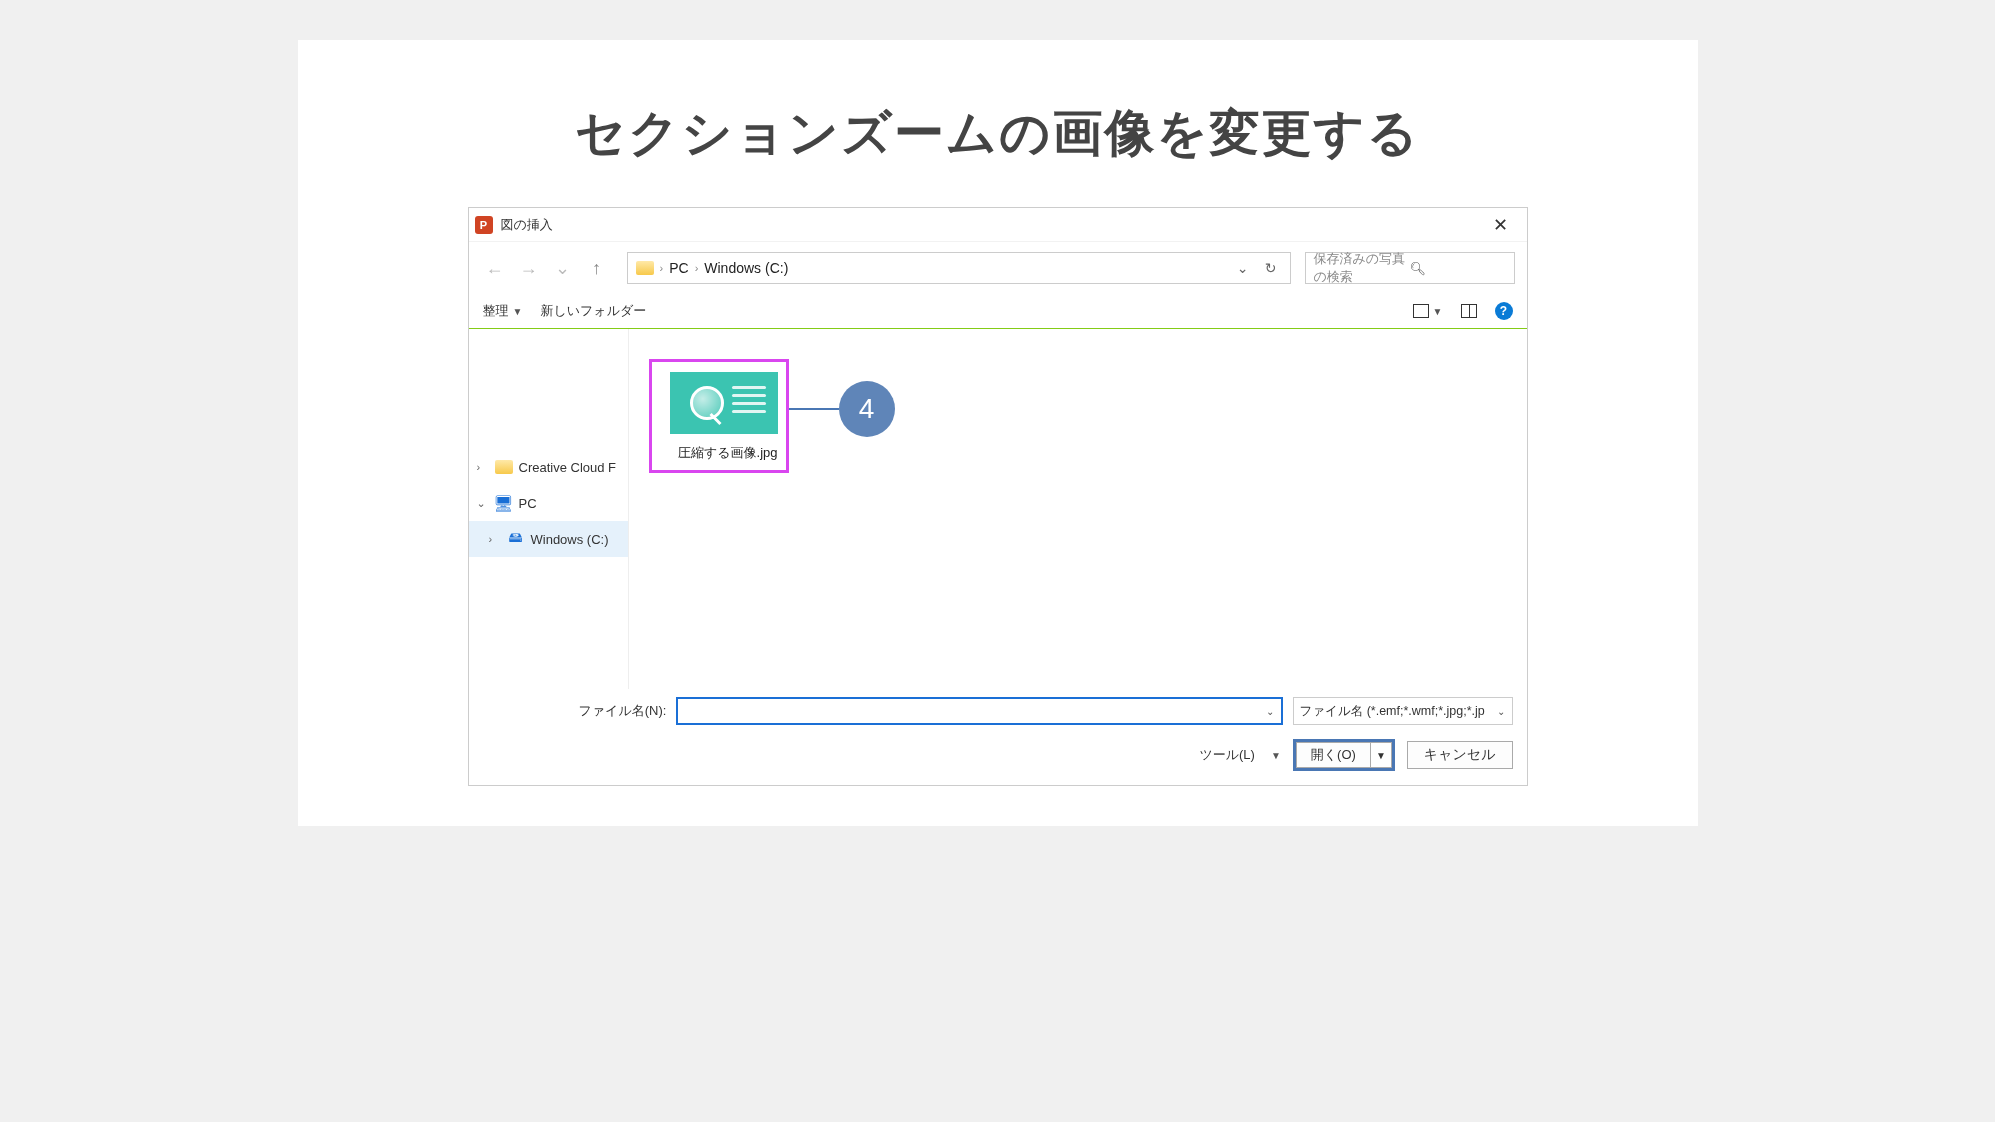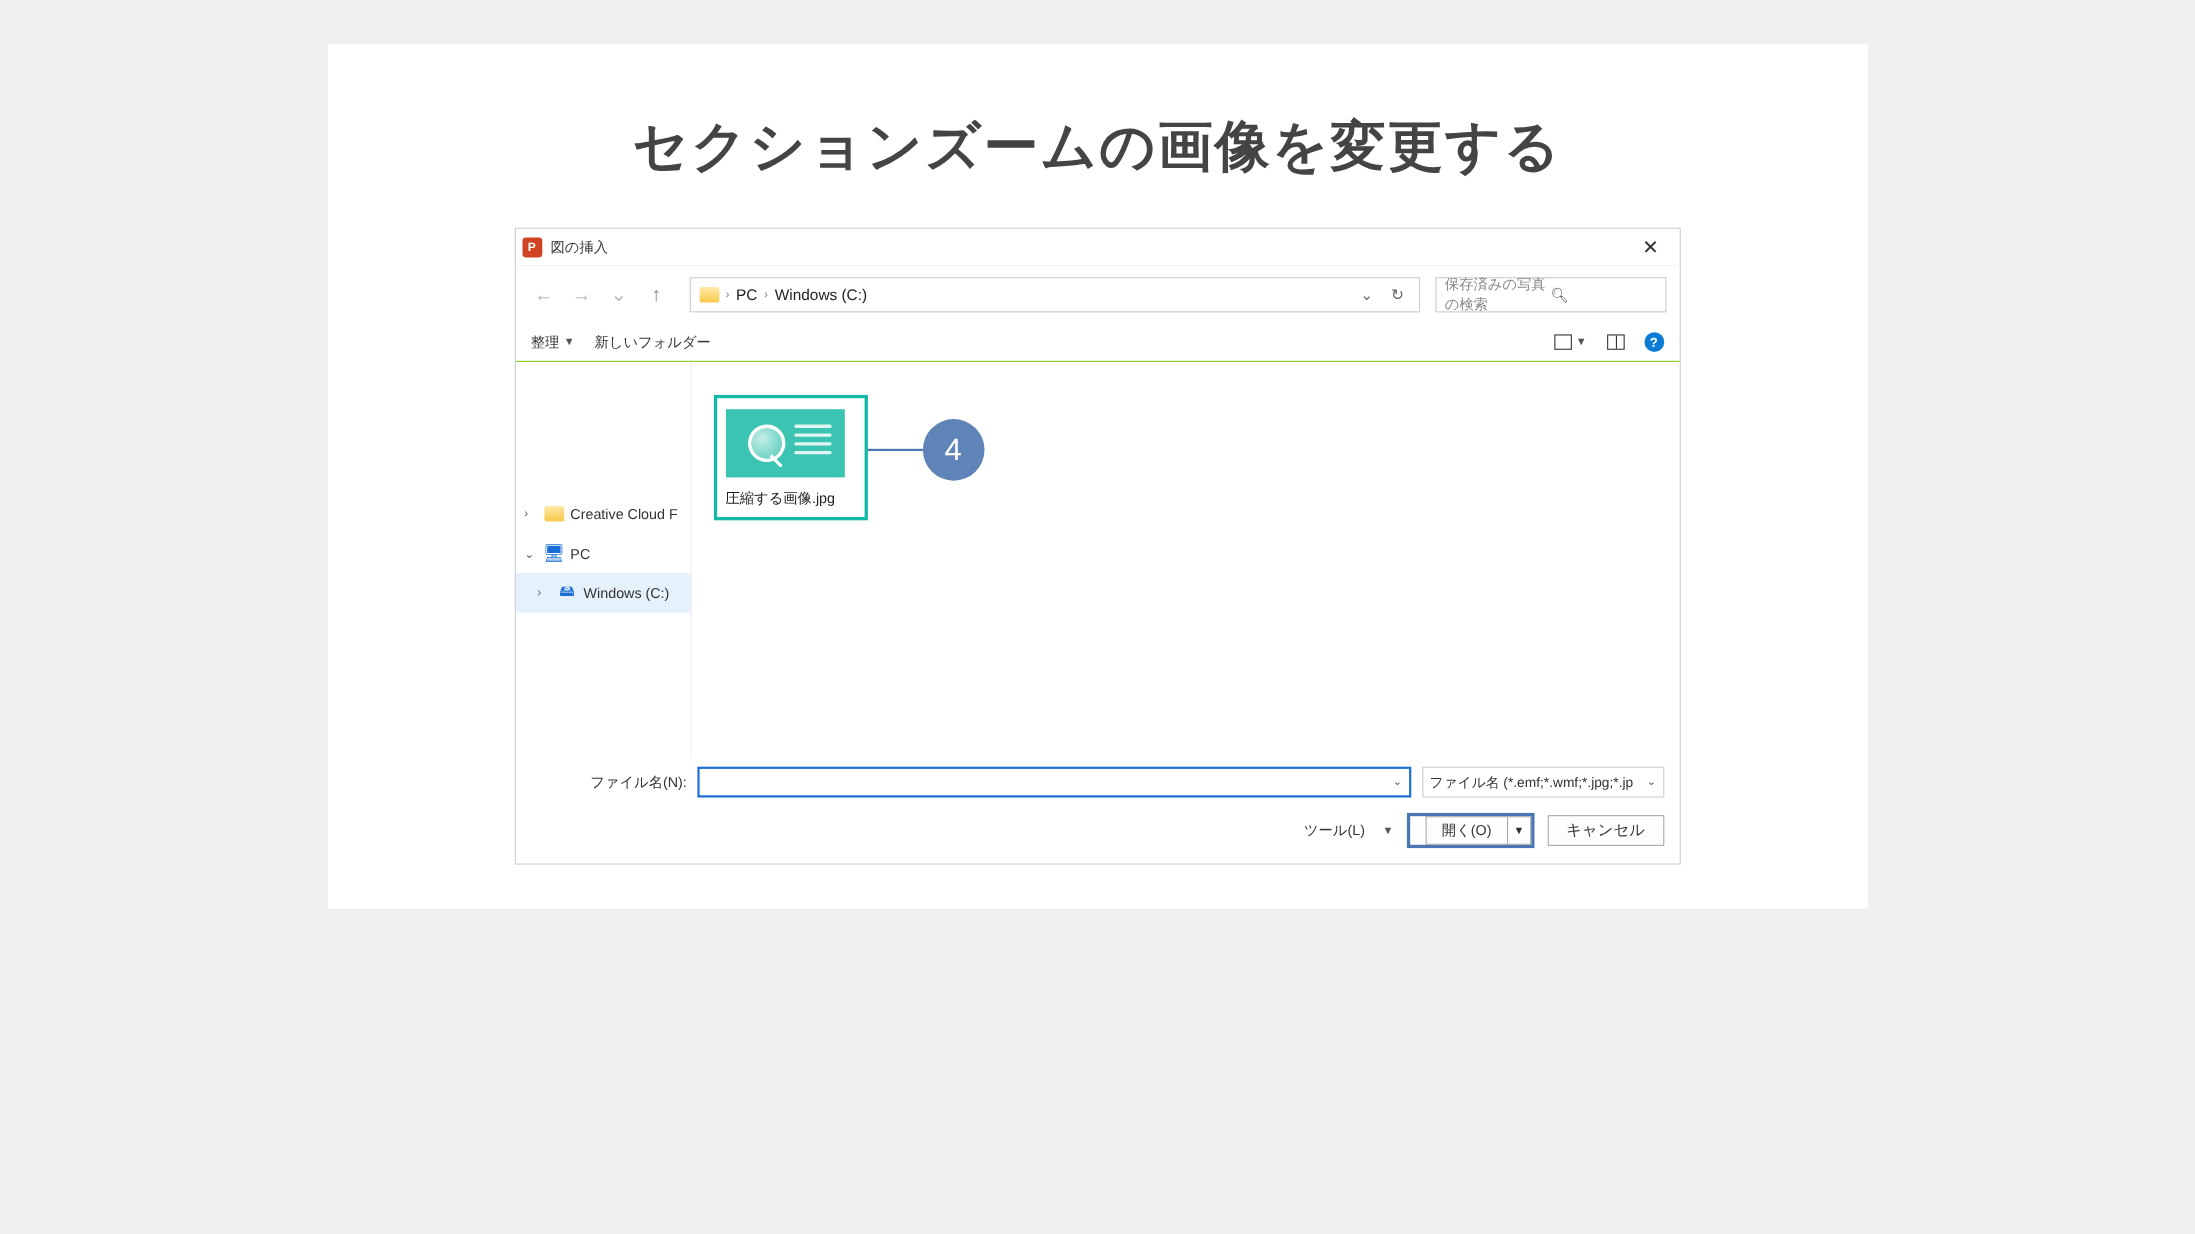--- a/index.html
+++ b/index.html
@@ -145,23 +145,23 @@
   .tree-icon.folder { background: linear-gradient(#ffe9a8,#f7c94b); border-radius:2px; }
   .tree-icon.pc { color:#1a6fd6; font-size:16px; }
   .tree-icon.drive { color:#1a6fd6; font-size:14px; }
   .content-pane {
     flex: 1;
     padding: 30px 20px;
     position: relative;
   }
   .file-tile {
     width: 140px;
-    border: 3px solid #14b8a6;
+    border: 3px solid #d946ef;
     padding: 10px 8px 8px 8px;
-    display: flex; flex-direction: column; align-items: flex-start;
+    display: flex; flex-direction: column; align-items: flex-end;
     background: #fff;
   }
   .thumb {
     width: 108px; height: 62px;
     background: #3bc4b1;
     display: flex; align-items: center; justify-content: center;
     position: relative;
   }
   .thumb::before {
     content:''; width:28px; height:28px; border-radius:50%;
@@ -189,21 +189,21 @@
     width: 56px; height: 56px; border-radius: 50%;
     background:#5f85b8; color:#fff;
     display:flex; align-items:center; justify-content:center;
     font-size: 28px; font-weight: 500;
   }
   .footer-row1 {
     display:flex; align-items:center;
     padding: 8px 14px;
     gap: 10px;
   }
-  .fn-label { font-size:13px; color:#333; width: auto; margin-left: 54px; }
+  .fn-label { font-size:13px; color:#333; width: auto; margin-left: 96px; }
   .fn-input {
     flex:1; height:28px; border:2px solid #1a6fd6;
     padding:0 6px; background:#fff;
     display:flex; align-items:center; justify-content:flex-end;
     color:#666;
   }
   .ft-select {
     width: 220px; height:28px; border:1px solid #ccc;
     padding:0 6px; display:flex; align-items:center; justify-content:space-between;
     font-size:12.5px; color:#333;
@@ -211,21 +211,20 @@
   .footer-row2 {
     display:flex; align-items:center; justify-content:flex-end;
     padding: 6px 14px 14px 14px;
     gap: 12px;
   }
   .tools-label { font-size:13px; display:flex; align-items:center; gap:16px; }
   .open-wrap {
     border: 3px solid #4a77b4;
     display:flex; align-items:center;
     height:32px;
-    padding-left:14px;
   }
   .open-btn {
     padding: 0 14px; height:100%;
     display:flex; align-items:center;
     border:1px solid #aaa; border-right:none;
     font-size:13px; background:#fdfdfd;
   }
   .open-drop {
     width:22px; height:100%;
     border:1px solid #aaa;

